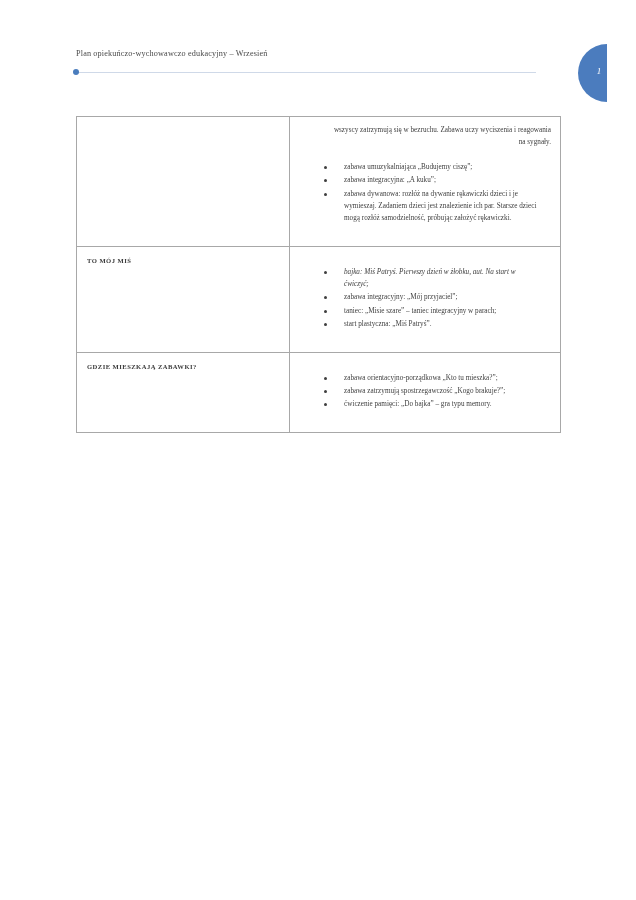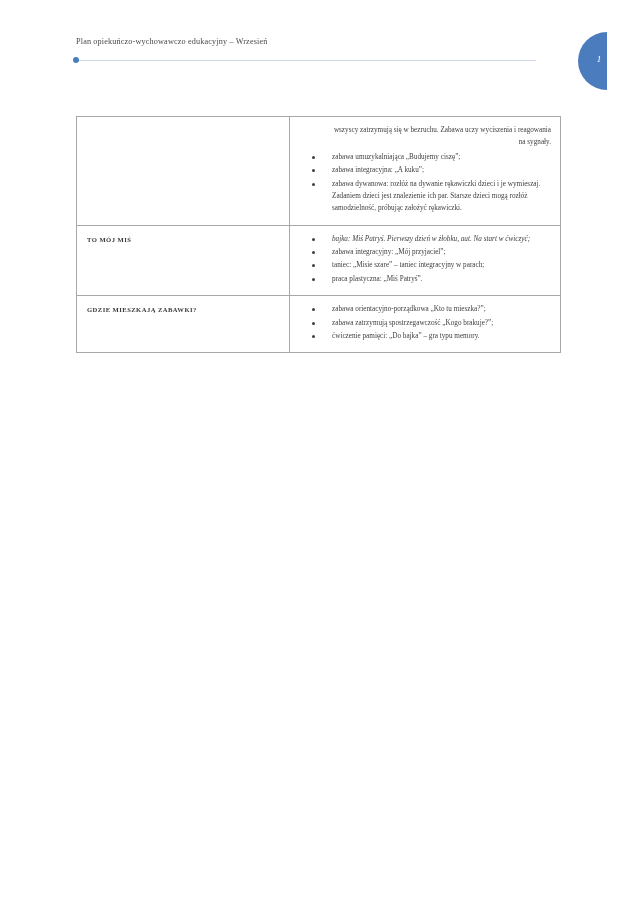--- a/index.html
+++ b/index.html
@@ -14,21 +14,21 @@
     background: #ffffff;
     overflow: hidden;
     font-family: "Liberation Serif", "DejaVu Serif", serif;
     color: #3a3a3a;
   }
 
   
   .header {
     position: absolute;
     left: 0;
-    top: 0;
+    top: 12px;
     width: 548px;
     height: 92px;
   }
   .header-title {
     position: absolute;
     left: 76px;
     top: 37px;
     font-size: 8.2px;
     letter-spacing: 0.15px;
     color: #4a4a4a;
@@ -104,21 +104,21 @@
     padding: 7px 9px 9px 6px;
   }
   .lead-par {
     margin: 0 0 2px 36px;
     font-size: 7.2px;
     line-height: 1.72;
     color: #3e3e3e;
     text-align: right;
   }
   ul.acts {
-    margin: 0;
+    margin: 12px;
     padding: 0 0 0 36px;
     list-style: none;
   }
   ul.acts > li {
     position: relative;
     font-size: 7.2px;
     line-height: 1.72;
     color: #3e3e3e;
     margin: 0 0 1px 0;
     padding-left: 0;
@@ -183,21 +183,21 @@
       <tr>
         <td>
           <div class="cell-title">TO MÓJ MIŚ</div>
         </td>
         <td>
           <div class="cell-body">
             <ul class="acts">
               <li><span class="it">bajka: Miś Patryś. Pierwszy dzień w żłobku, aut. Na start w ćwiczyć;</span></li>
               <li>zabawa integracyjny: „Mój przyjaciel”;</li>
               <li>taniec: „Misie szare” – taniec integracyjny w parach;</li>
-              <li>praca plastyczna: „Miś Patryś”.</li>
+              <li>start plastyczna: „Miś Patryś”.</li>
             </ul>
           </div>
         </td>
       </tr>
 
       <tr>
         <td>
           <div class="cell-title">GDZIE MIESZKAJĄ ZABAWKI?</div>
         </td>
         <td>

